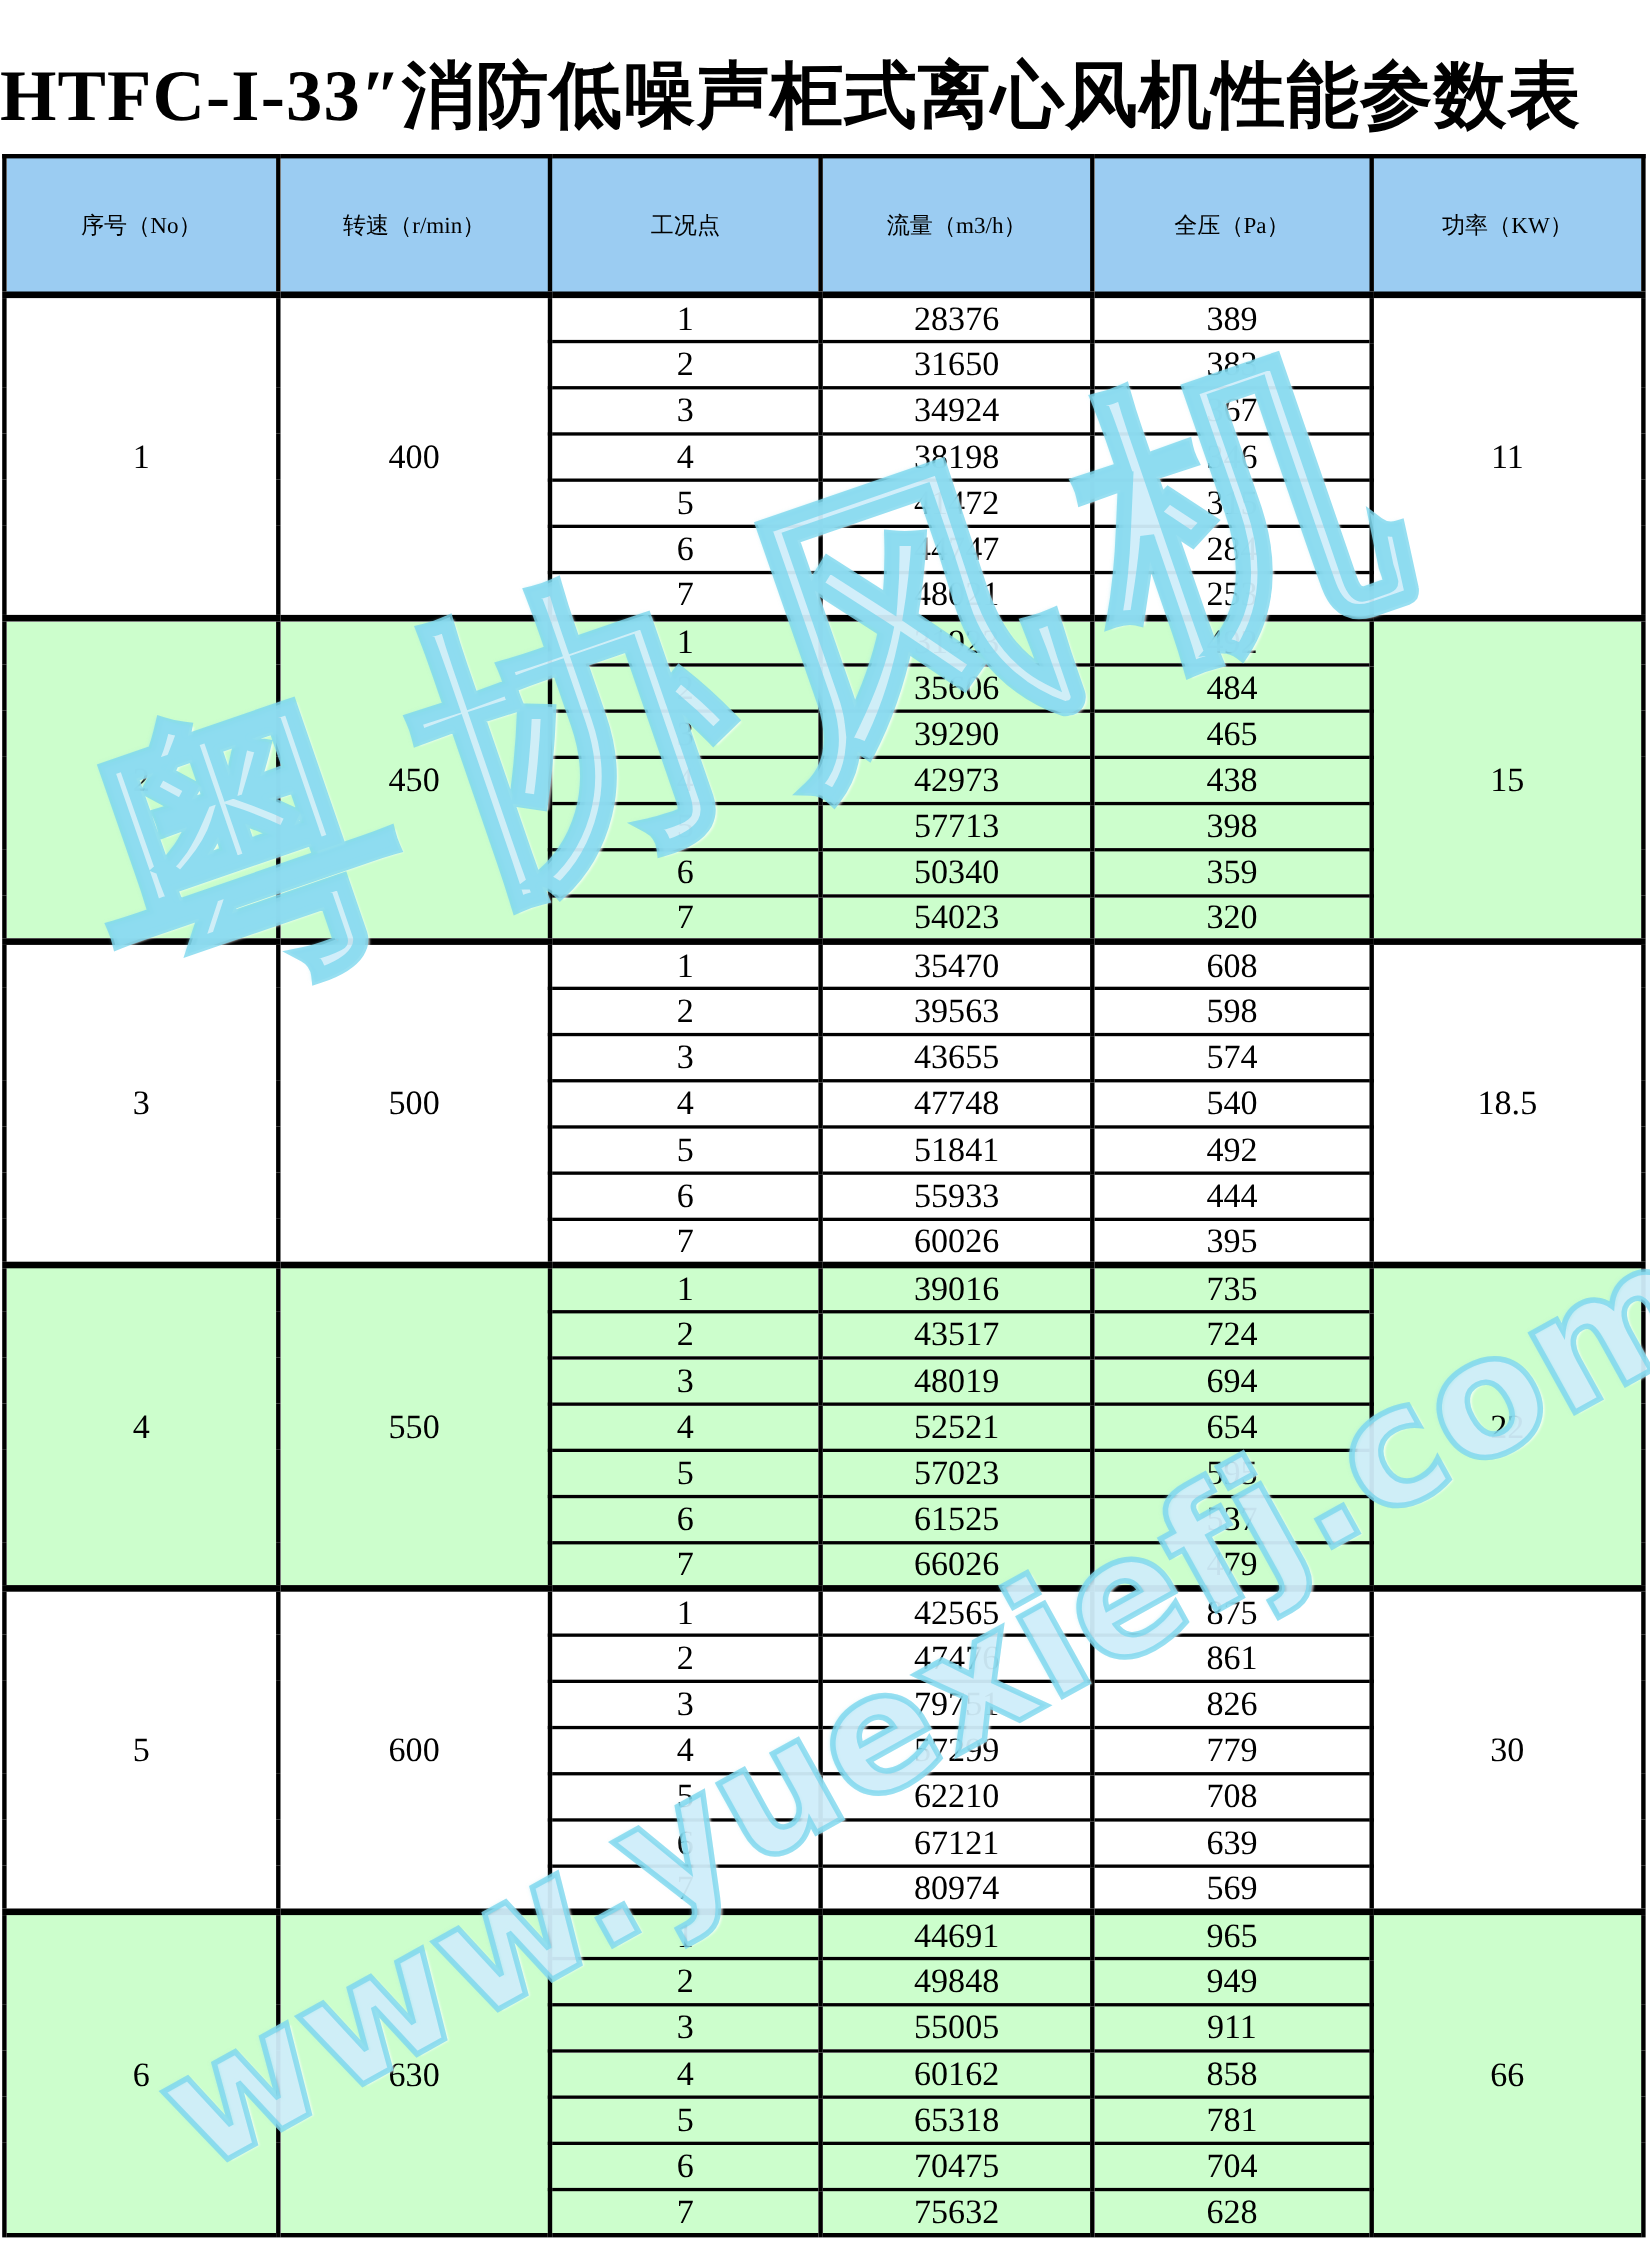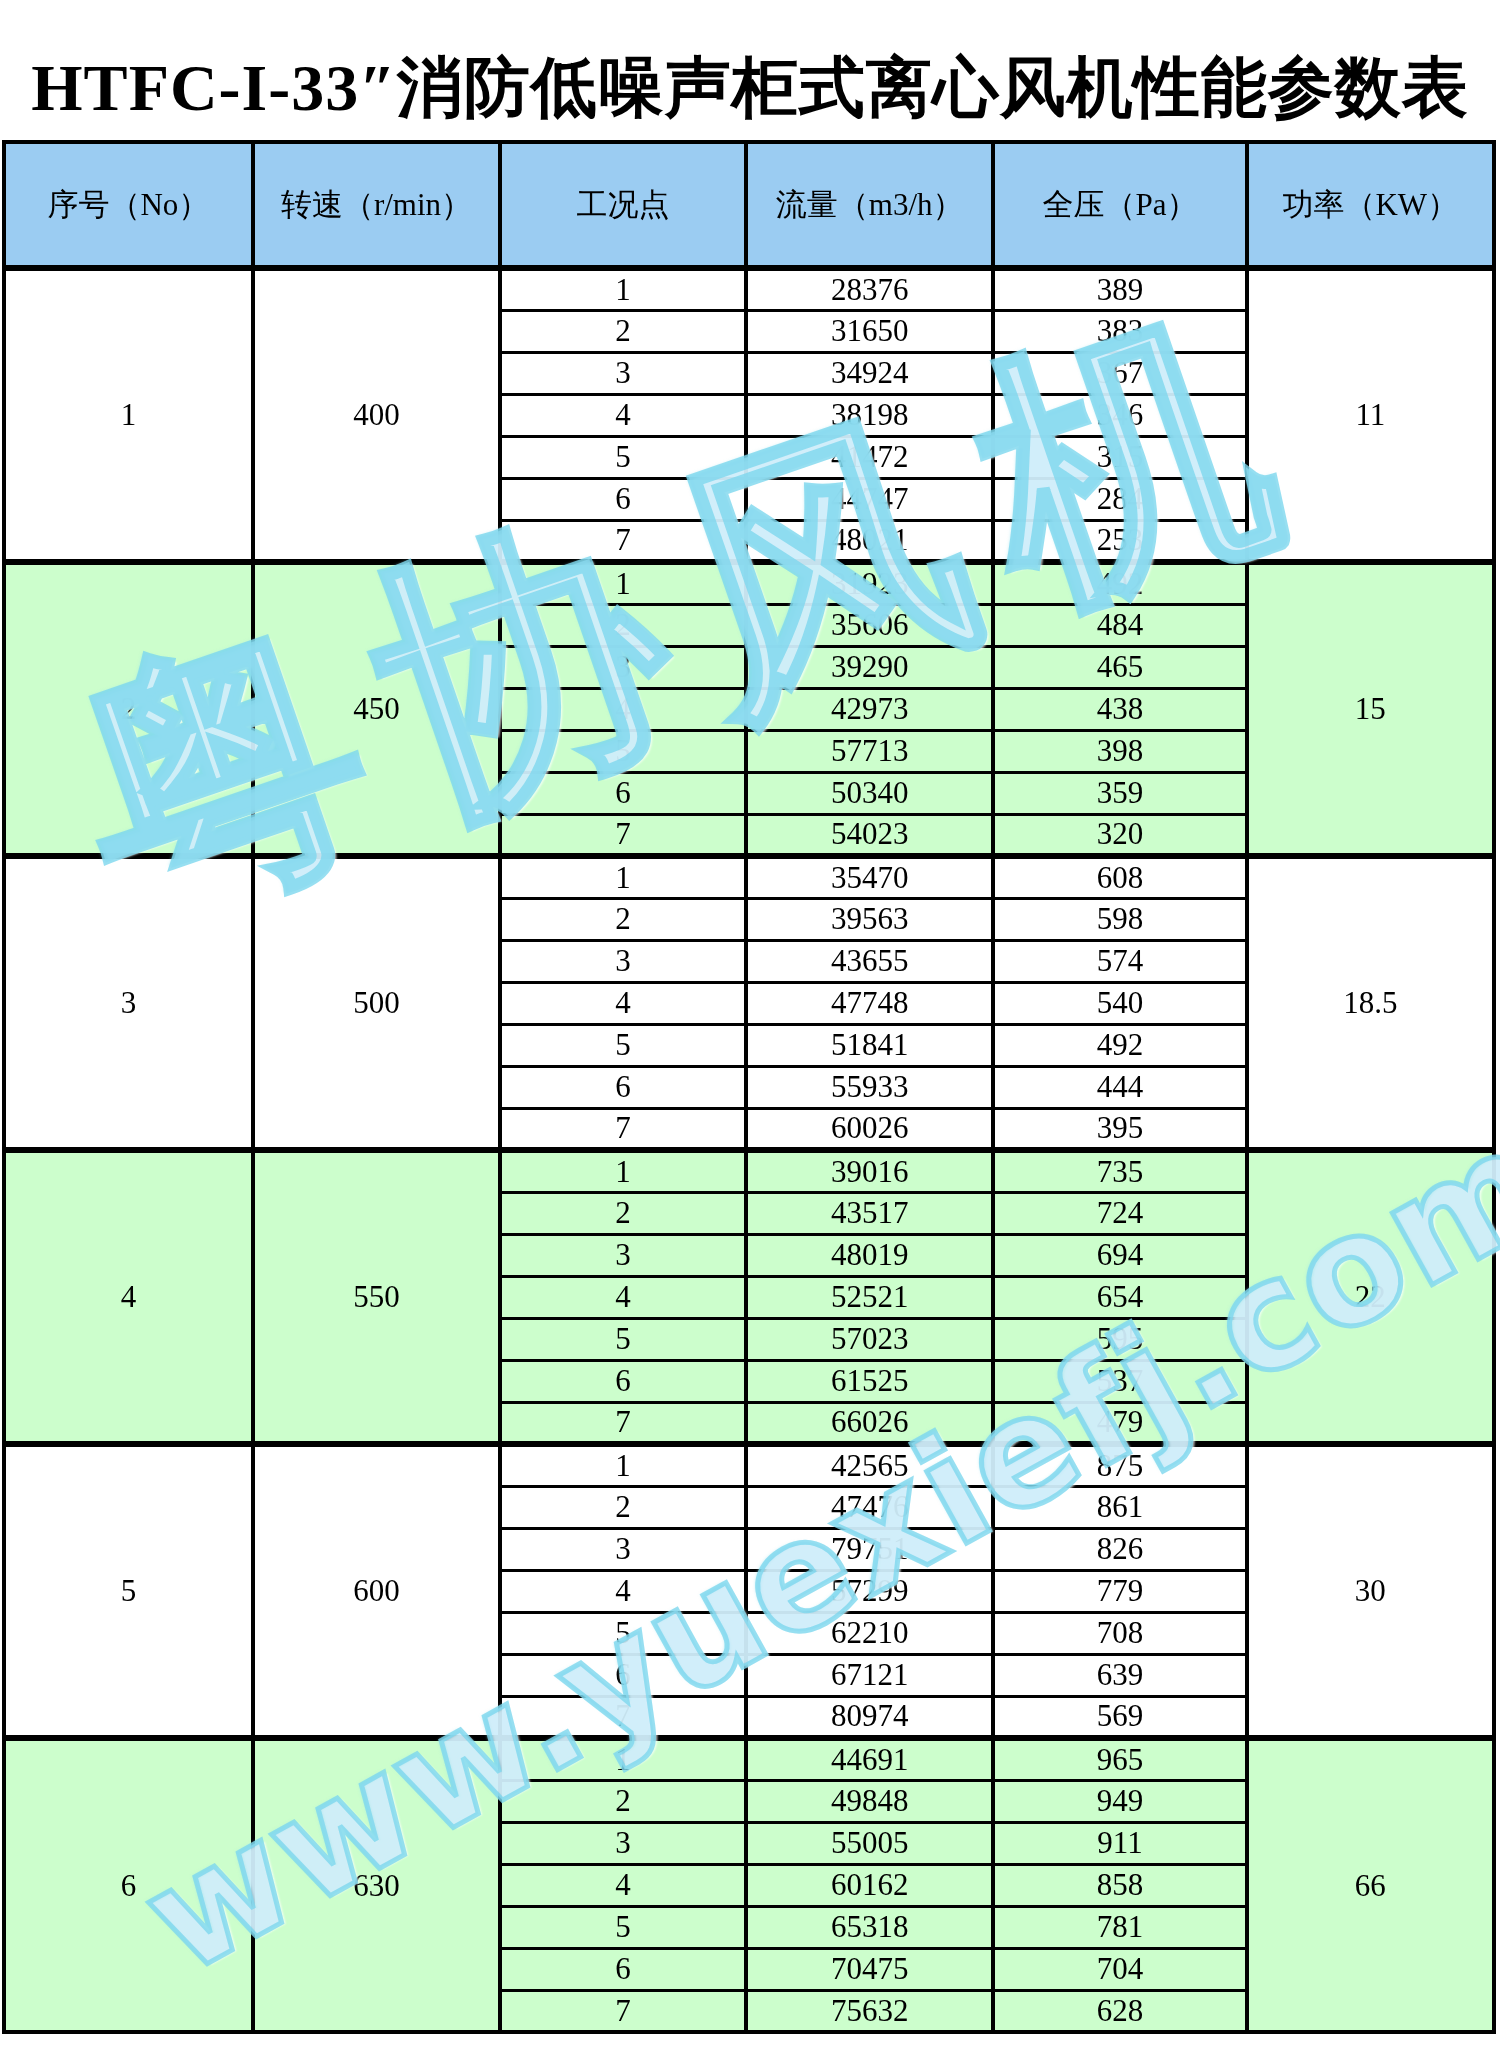--- a/index.html
+++ b/index.html
@@ -2,34 +2,34 @@
 <html><head>
 <meta charset="utf-8">
 <style>
   html,body{margin:0;padding:0;}
   body{
     width:1500px;height:2059px;position:relative;overflow:hidden;
     background:#ffffff;font-family:"Liberation Serif", serif;color:#000;
   }
   .title{
     position:absolute;top:38px;left:0;width:1500px;height:100px;
-    text-align:center;font-size:66px;font-weight:bold;line-height:100px;
+    text-align:left;font-size:66px;font-weight:bold;line-height:100px;
     letter-spacing:1px;white-space:nowrap;
   }
   table.spec{
     position:absolute;top:140px;left:2px;width:1494px;
     border-collapse:collapse;table-layout:fixed;
     border:4px solid #000;
   }
   .spec th,.spec td{
     border:4px solid #000;text-align:center;vertical-align:middle;
     padding:0;font-weight:normal;overflow:hidden;
   }
   .spec thead tr{height:126px;}
-  .spec thead th{background:#9BCCF2;font-size:31px;}
+  .spec thead th{background:#9BCCF2;font-size:21px;}
   .spec thead th{border-bottom-width:5px;}
   .spec tbody tr{height:42px;}
   .spec tbody td{font-size:31px;border-top-width:3px;border-bottom-width:3px;}
   .spec tbody tr.gstart td{border-top-width:6px;}
   .spec tbody tr.green td{background:#CCFECC;}
   .spec tbody tr.white td{background:#FFFFFF;}
   
   .wm{
     position:absolute;z-index:6;pointer-events:none;white-space:nowrap;
     font-family:"DejaVu Sans", sans-serif;font-weight:bold;

